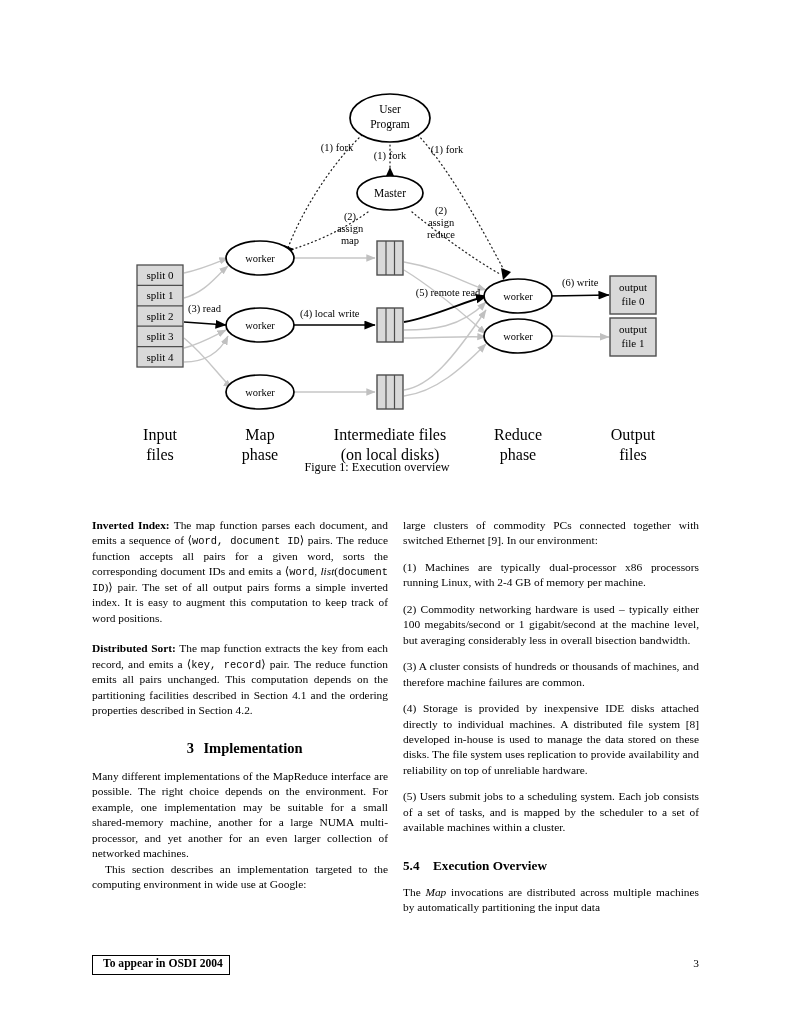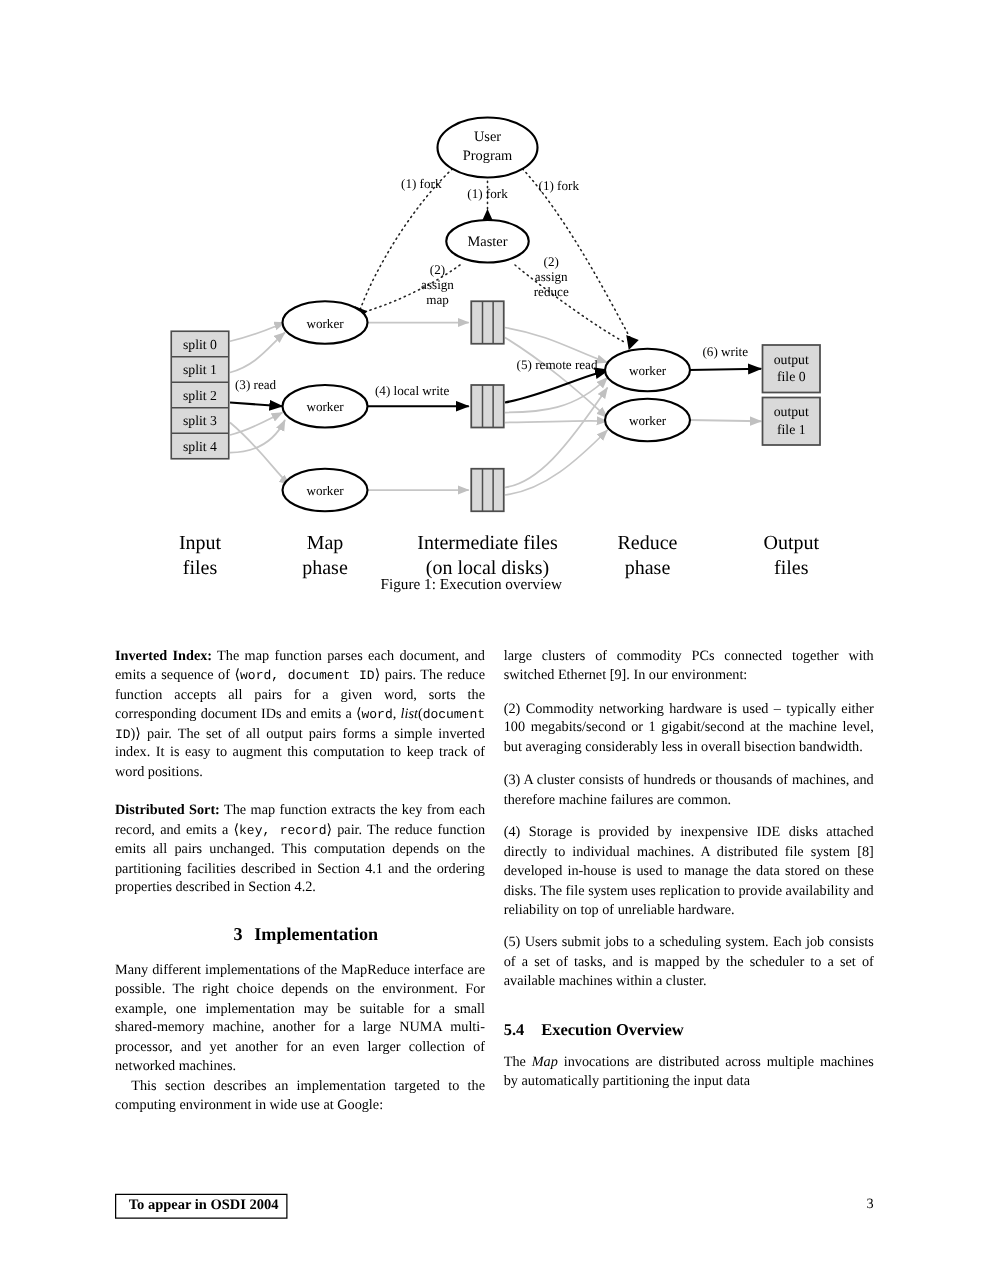--- a/index.html
+++ b/index.html
@@ -272,21 +272,21 @@
 
   <div class="fig-label" style="left:322px; top:211px; width:56px;">(2)
 assign
 map</div>
   <div class="fig-label" style="left:411px; top:205px; width:60px;">(2)
 assign
 reduce</div>
 
   <div class="fig-label" style="left:188px; top:303px; width:50px; text-align:left;">(3) read</div>
   <div class="fig-label" style="left:300px; top:308px; width:80px; text-align:left;">(4) local write</div>
-  <div class="fig-label" style="left:386px; top:287px; width:92px; text-align:right;">(5) remote read</div>
+  <div class="fig-label" style="left:402px; top:287px; width:92px; text-align:center;">(5) remote read</div>
   <div class="fig-label" style="left:562px; top:277px; width:58px; text-align:left;">(6) write</div>
 
   <div class="phase-label" style="left:130px; top:425px; width:60px;">Input
 files</div>
   <div class="phase-label" style="left:230px; top:425px; width:60px;">Map
 phase</div>
   <div class="phase-label" style="left:327px; top:425px; width:126px;">Intermediate files
 (on local disks)</div>
   <div class="phase-label" style="left:488px; top:425px; width:60px;">Reduce
 phase</div>
@@ -305,20 +305,21 @@
     <p class="gap" style="margin-top:15px;"><span class="lead">Distributed Sort:</span><span>  The map function extracts the key from each record, and emits a ⟨</span><span class="mono">key, record</span><span>⟩ pair. The reduce function emits all pairs unchanged. This computation depends on the partitioning facilities described in Section 4.1 and the ordering properties described in Section 4.2.</span></p>
 
     <h2 class="section"><span class="num">3</span><span>Implementation</span></h2>
 
     <p>Many different implementations of the MapReduce interface are possible. The right choice depends on the environment. For example, one implementation may be suitable for a small shared-memory machine, another for a large NUMA multi-processor, and yet another for an even larger collection of networked machines.</p>
     <p class="indent">This section describes an implementation targeted to the computing environment in wide use at Google:</p>
   </div>
 
   <div class="column" id="col-right">
     <p>large clusters of commodity PCs connected together with switched Ethernet [9]. In our environment:</p>
+    <p class="gap">(1) Machines are typically dual-processor x86 processors running Linux, with 2-4 GB of memory per machine.</p>
     <p class="gap">(2) Commodity networking hardware is used – typically either 100 megabits/second or 1 gigabit/second at the machine level, but averaging considerably less in overall bisection bandwidth.</p>
     <p class="gap">(3) A cluster consists of hundreds or thousands of machines, and therefore machine failures are common.</p>
     <p class="gap">(4) Storage is provided by inexpensive IDE disks attached directly to individual machines. A distributed file system [8] developed in-house is used to manage the data stored on these disks. The file system uses replication to provide availability and reliability on top of unreliable hardware.</p>
     <p class="gap">(5) Users submit jobs to a scheduling system. Each job consists of a set of tasks, and is mapped by the scheduler to a set of available machines within a cluster.</p>
 
     <h2 class="subsection"><span class="num">5.4</span><span>Execution Overview</span></h2>
 
     <p><span>The </span><span class="ital">Map</span><span> invocations are distributed across multiple machines by automatically partitioning the input data</span></p>
   </div>
 </div>

